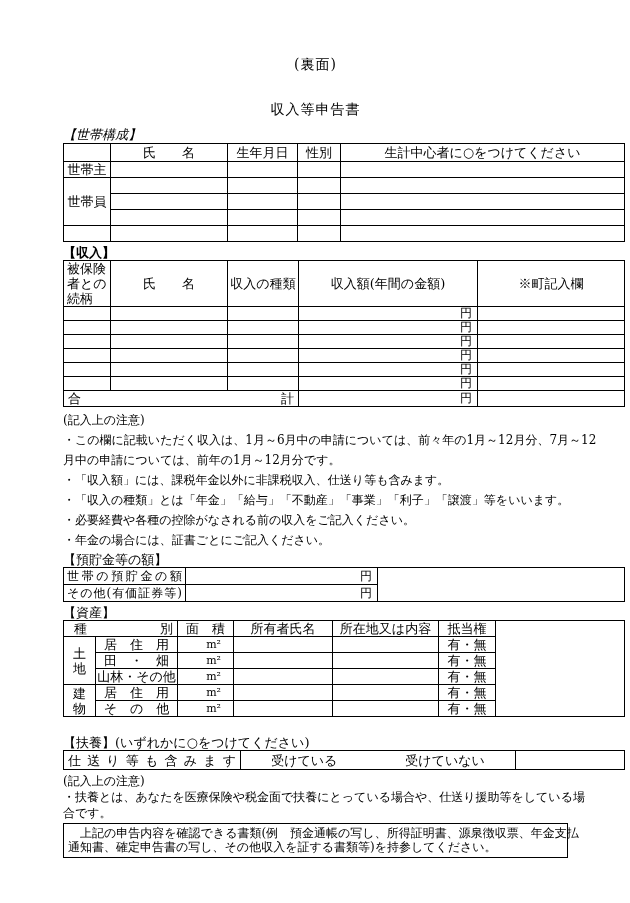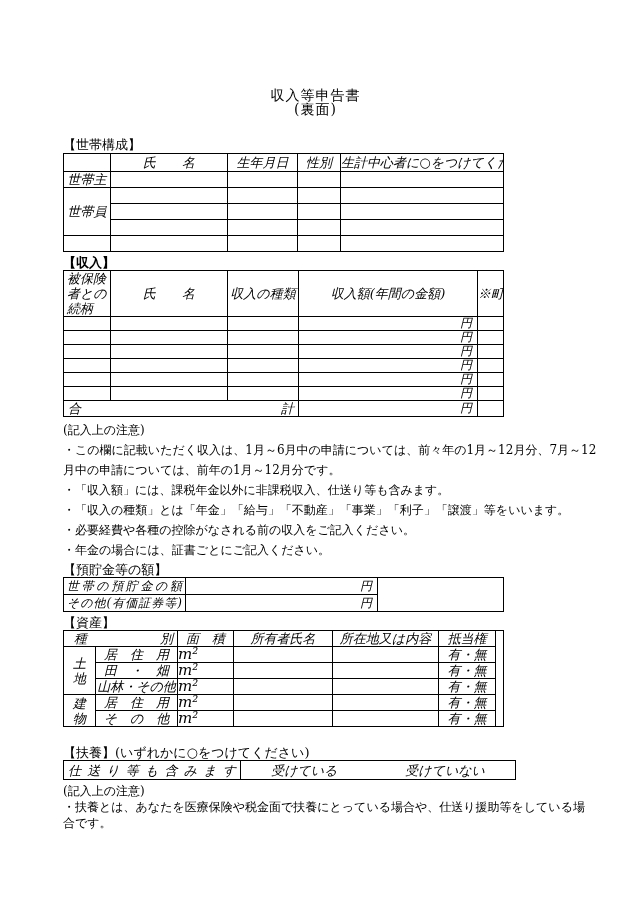--- a/index.html
+++ b/index.html
@@ -10,27 +10,27 @@
     font-family: "DejaVu Serif", "Liberation Serif", serif;
     font-size: 13px;
     overflow: hidden;
   }
   .sheet { padding: 57px 62px 0 63px; }
   .center { text-align: center; }
   .back-label, .doc-title { font-size: 14px; line-height: 14px; letter-spacing: 1px; }
   .doc-title { margin-top: 31px; }
 
   .sec { font-size: 13px; line-height: 16px; }
-  #sec-household { margin-top: 21px; }
+  #sec-household { margin-top: 11px; font-style: italic; }
   #sec-income   { margin-top: 4px; line-height: 14px; font-weight: bold; }
   #sec-savings  { margin-top: 3px; line-height: 14px; }
   #sec-assets   { margin-top: 4px; line-height: 14px; }
   #sec-dependents { margin-top: 18px; line-height: 15px; }
 
-  table { border-collapse: collapse; table-layout: fixed; width: 441px; font-style: italic; }
+  table { border-collapse: collapse; table-layout: fixed; width: 562px; }
   td {
     border: 1px solid #000;
     padding: 0;
     font-size: 13px;
     line-height: 15px;
     vertical-align: middle;
     overflow: hidden;
     white-space: nowrap;
   }
   .c { text-align: center; }
@@ -51,42 +51,42 @@
   .just {
     text-align: justify; text-align-last: justify;
     white-space: normal; padding: 0 3px; font-size: 12px;
   }
   .q { font-size: 13px; padding: 0 4px; }
 
   .grp .v {
     width: 1em; margin: 0 auto; word-break: break-all;
     white-space: normal; line-height: 15px; text-align: left;
   }
-  .area { text-align: left; padding-right: 12px; font-size: 15px; }
+  .area { text-align: right; padding-right: 12px; font-size: 11px; }
   .mort { font-size: 13px; }
   .opts { display: flex; justify-content: center; gap: 68px; }
 
   .notes { margin-top: 3px; font-size: 12px; }
   .notes div { line-height: 20px; white-space: nowrap; }
   .notes2 { margin-top: 3px; font-size: 12px; }
   .notes2 div { line-height: 16px; white-space: nowrap; }
 
   .box {
     border: 1px solid #000; margin-top: 2px;
     padding: 2px 2px 3px 4px; font-size: 12px; width: 505px;
   }
   .box div { line-height: 14px; white-space: nowrap; }
 </style>
 </head>
 <body>
 
 <div class="sheet">
 
+  <div class="center back-label">(裏面)</div>
   <div class="center doc-title">収入等申告書</div>
-  <div class="center back-label">(裏面)</div>
 
   <div class="sec" id="sec-household">【世帯構成】</div>
   <table>
     <colgroup>
         <col style="width:47px">
         <col style="width:117px">
         <col style="width:70px">
         <col style="width:43px">
         <col>
       </colgroup>
@@ -325,14 +325,18 @@
       </tr>
     </tbody>
   </table>
 
   <div class="notes2">
     <div>(記入上の注意)</div>
     <div>・扶養とは、あなたを医療保険や税金面で扶養にとっている場合や、仕送り援助等をしている場</div>
     <div>合です。</div>
   </div>
 
+  <div class="box">
+    <div>　上記の申告内容を確認できる書類(例　預金通帳の写し、所得証明書、源泉徴収票、年金支払</div>
+    <div>通知書、確定申告書の写し、その他収入を証する書類等)を持参してください。</div>
+  </div>
 
 </div>
 
 </body></html>

